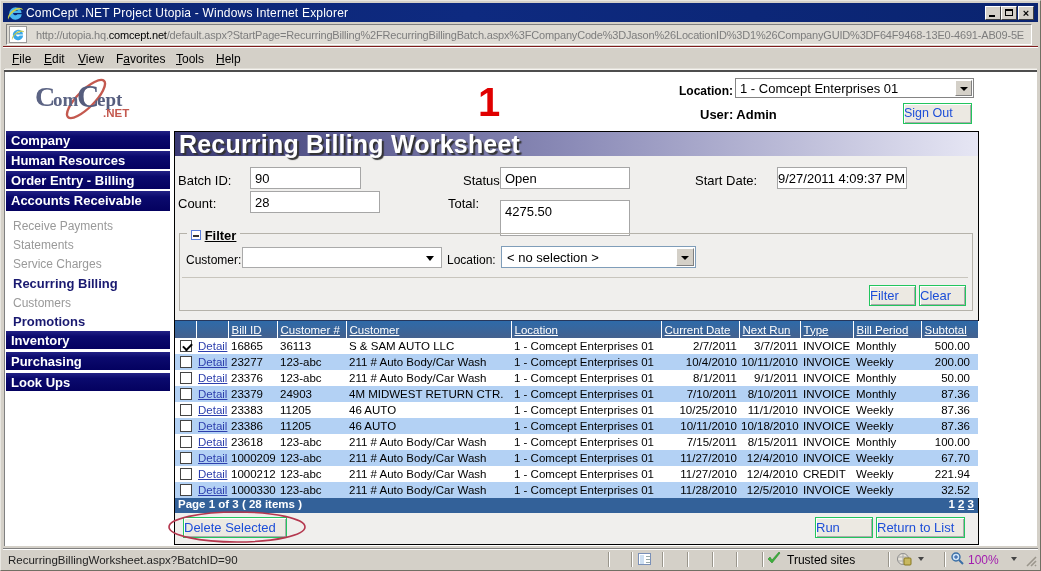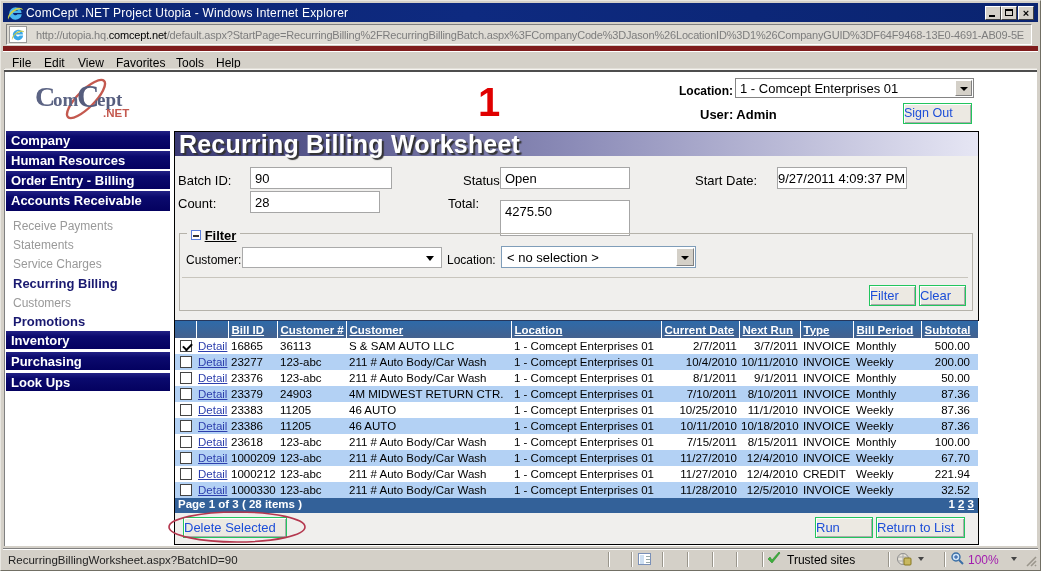--- a/index.html
+++ b/index.html
@@ -49,21 +49,21 @@
 <div class="abs" style="left:6px;top:24px;width:1026px;height:21px;background:#dedbd4;border:1px solid #808080;border-bottom-color:#fff;border-right-color:#fff;">
   <div class="abs" style="left:2px;top:1px;width:18px;height:17px;background:#fff;border:1px solid #9a9a9a">
     <svg width="14" height="14" style="position:absolute;left:1px;top:1px" viewBox="0 0 14 14">
       <path d="M7 1.8 A5.2 5.2 0 1 0 12.2 7.6 L8.7 7.6 A2 2 0 0 1 5 6.6 L12 6.6 A5.2 5.2 0 0 0 7 1.8 Z M5.1 4.8 A2 2 0 0 1 9 4.8 Z" fill="#3aa8e8"></path>
       <path d="M1 12 C0 9.5 4 4 8.5 2.7 C11 2 13 2.7 13.2 4.3 C12 3.3 9.5 3.6 7.5 4.6 C4.2 6.1 1.7 9.6 1 12 Z" fill="#c2c94e"></path>
     </svg>
   </div>
   <span class="abs" style="left:29px;top:4px;font-size:11px;letter-spacing:-0.18px;color:#7d7d7d;white-space:nowrap">http://utopia.hq.<span style="color:#000">comcept.net</span>/default.aspx?StartPage=RecurringBilling%2FRecurringBillingBatch.aspx%3FCompanyCode%3DJason%26LocationID%3D1%26CompanyGUID%3DF64F9468-13E0-4691-AB09-5E</span>
 </div>
 
-<div class="abs" style="left:3px;top:46px;width:1035px;height:22px;background:#d4d0c8;border-top:5px solid #7f1d1d;box-shadow:inset 0 1px 0 #fff;color:#000;font-size:12px">
+<div class="abs" style="left:3px;top:46px;width:1035px;height:22px;background:#d4d0c8;border-top:1px solid #7f1d1d;box-shadow:inset 0 1px 0 #fff;color:#000;font-size:12px">
   <span class="abs" style="left:9px;top:5px"><u>F</u>ile</span>
   <span class="abs" style="left:41px;top:5px"><u>E</u>dit</span>
   <span class="abs" style="left:75px;top:5px"><u>V</u>iew</span>
   <span class="abs" style="left:113px;top:5px">F<u>a</u>vorites</span>
   <span class="abs" style="left:173px;top:5px"><u>T</u>ools</span>
   <span class="abs" style="left:213px;top:5px"><u>H</u>elp</span>
 </div>
 
 <div class="abs" id="content" style="left:4px;top:68px;width:1033px;height:478px;background:#fff;border-top:2px solid #e2dfd8;border-left:1px solid #808080;">
 
@@ -106,21 +106,21 @@
     <div class="nb" style="margin-top:1px">Look Ups</div>
   </div>
 
   <div class="abs" id="panel" style="left:169px;top:61px;width:805px;height:414px;border:1px solid #000;background:#f0efed">
 
     <div class="abs" style="left:0;top:0;width:803px;height:24px;background:linear-gradient(90deg,#3a3a74,#8c8cb8 50%,#e6e6f4)">
       <span style="position:absolute;left:4px;top:-2px;font-size:25px;font-weight:bold;color:#fff;letter-spacing:0.2px;text-shadow:2px 2px 1px #333">Recurring Billing Worksheet</span>
     </div>
 
     <span class="abs" style="left:3px;top:41px;font-size:13px">Batch ID:</span>
-    <div class="tb" style="left:75px;top:35px;width:142px;height:22px">90</div>
+    <div class="tb" style="left:75px;top:35px;width:111px;height:22px">90</div>
     <span class="abs" style="left:3px;top:64px;font-size:13px">Count:</span>
     <div class="tb" style="left:75px;top:59px;width:130px;height:22px">28</div>
     <span class="abs" style="left:288px;top:41px;font-size:13px">Status:</span>
     <div class="tb" style="left:325px;top:35px;width:130px;height:22px">Open</div>
     <span class="abs" style="left:273px;top:64px;font-size:13px">Total:</span>
     <div class="tb" style="left:325px;top:68px;width:130px;height:36px">4275.50</div>
     <span class="abs" style="left:520px;top:41px;font-size:13px">Start Date:</span>
     <div class="tb" style="left:602px;top:35px;width:130px;height:22px;white-space:nowrap;padding:3px 0">9/27/2011 4:09:37 PM</div>
 
     <div class="abs" style="left:4px;top:101px;width:794px;height:78px;border:1px solid #b5b2aa"></div>
@@ -150,21 +150,21 @@
           <col style="width:69px">
           <col style="width:165px">
           <col style="width:150px">
           <col style="width:78px">
           <col style="width:61px">
           <col style="width:53px">
           <col style="width:68px">
           <col style="width:57px">
       </colgroup>
       <tbody>
-          <tr style="background:linear-gradient(180deg,#2e6aa9,#44618e);color:#fff;font-weight:bold;height:17px">
+          <tr style="background:linear-gradient(180deg,#2e6aa9,#44618e);color:#fff;font-weight:normal;height:17px">
         <td class="hc"></td>
         <td class="hc"></td>
         <td class="hc"><u>Bill ID</u></td>
         <td class="hc"><u>Customer #</u></td>
         <td class="hc"><u>Customer</u></td>
         <td class="hc"><u>Location</u></td>
         <td class="hc"><u>Current Date</u></td>
         <td class="hc"><u>Next Run</u></td>
         <td class="hc"><u>Type</u></td>
         <td class="hc"><u>Bill Period</u></td>

